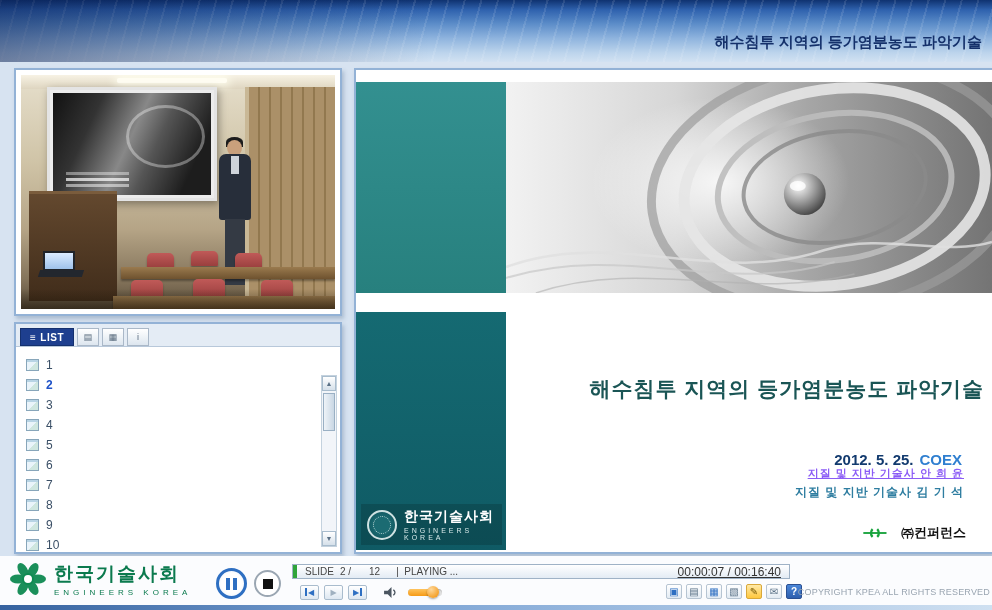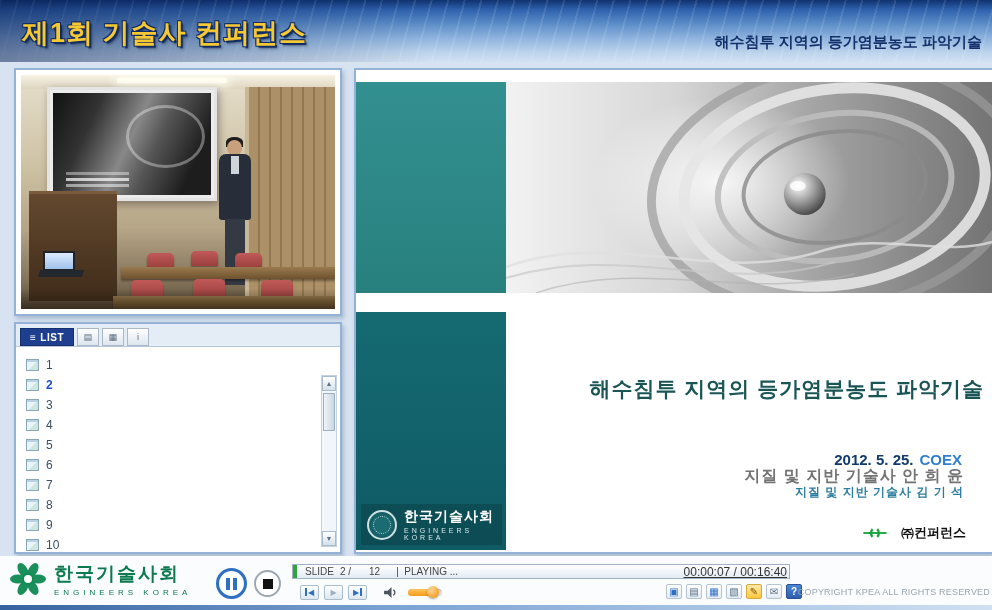--- a/index.html
+++ b/index.html
@@ -84,39 +84,39 @@
     background:rgba(0,0,0,.16); padding:4px 6px; }
   .seal { width:30px; height:30px; border-radius:50%; border:2px solid #cfe2e2; flex:none; position:relative;
     background:radial-gradient(circle,#1b6b72 40%,#0e4f58); }
   .seal::after { content:""; position:absolute; inset:4px; border:1px dotted #bcd8d8; border-radius:50%; }
   .org-name { display:block; font-size:14px; font-weight:bold; color:#fff; letter-spacing:1px; }
   .org-sub { display:block; font-size:7px; color:#d8eaea; letter-spacing:3px; margin-top:1px; }
   .slide-content { position:absolute; left:150px; top:253px; right:0; bottom:0; background:#fff; }
   .slide-title { position:absolute; right:8px; top:52px; font-size:21px; font-weight:bold; color:#1a5555; letter-spacing:1px; white-space:nowrap; }
   .slide-date { position:absolute; right:30px; top:128px; font-size:15px; font-weight:bold; color:#123a6e; }
   .slide-date .venue { color:#2f7fd0; margin-left:6px; }
-  .author1 { position:absolute; right:28px; top:143px; font-size:16px; font-weight:bold; color:#737373; letter-spacing:1px; }
+  .author1 { position:absolute; right:28px; top:143px; font-size:11px; font-weight:bold; color:#8b5cf6; letter-spacing:1px;text-decoration:underline; }
   .author2 { position:absolute; right:28px; top:161px; font-size:12px; font-weight:bold; color:#2e7da0; letter-spacing:1px;text-align:right; }
   .company { position:absolute; right:26px; bottom:10px; display:flex; align-items:center; gap:6px;
     font-size:13px; font-weight:bold; color:#111; }
 
   
   .footer { position:absolute; left:0; right:0; top:556px; height:49px; background:#fbfcfe; }
   .brand { position:absolute; left:10px; top:5px; display:flex; align-items:center; gap:8px; }
   .brand-logo { width:36px; height:36px; }
   .brand-name { font-size:19px; font-weight:bold; color:#0b7a4e; letter-spacing:2px; }
   .brand-sub { font-size:8px; color:#0b7a4e; letter-spacing:4px; margin-top:1px; }
   .pause-btn { position:absolute; left:216px; top:12px; width:31px; height:31px; border-radius:50%;
     background:radial-gradient(#fff 55%,#e7effa); border:3px solid #2e6fc2; display:flex; align-items:center; justify-content:center; gap:3px; cursor:pointer; }
   .pb { width:4px; height:12px; background:#2e6fc2; }
   .stop-btn { position:absolute; left:254px; top:14px; width:27px; height:27px; border-radius:50%;
     background:#fff; border:2px solid #9aa6b2; display:flex; align-items:center; justify-content:center; cursor:pointer; }
   .sq { width:10px; height:10px; background:#111; }
   .status-bar { position:absolute; left:292px; top:8px; width:498px; height:15px; display:flex; align-items:center;
-    border:1px solid #9fb2c6; background:linear-gradient(#fff,#e3ebf4); font-size:10px; color:#444; padding-right:2px; }
+    border:1px solid #9fb2c6; background:linear-gradient(#fff,#e3ebf4); font-size:10px; color:#444; padding-right:8px; }
   .tick { width:4px; height:13px; background:#2fa43a; margin-right:8px; flex:none; }
   .st { white-space:pre; }
   .st.lbl { margin-right:6px; } .st.cur { margin-right:18px; } .st.tot { margin-right:16px; }
   .flex { flex:1; }
   .time { font-size:12px; color:#333; white-space:nowrap;text-decoration:underline; }
   .transport { position:absolute; left:300px; top:27px; height:18px; display:flex; align-items:center; gap:5px; }
   .t-btn { min-width:19px; height:15px; font-size:8px; color:#2e6fc2; background:linear-gradient(#fff,#dde7f1);
     border:1px solid #a9bccd; border-radius:2px; display:flex; align-items:center; justify-content:center; padding:0 3px; cursor:pointer; }
   .t-btn.dis { color:#9fb0c0; }
   .bar-l { width:2px; height:8px; background:currentColor; margin-right:1px; }
@@ -136,21 +136,20 @@
   .copyright { position:absolute; right:2px; top:31px; font-size:9px; color:#9aa5b1; white-space:nowrap; letter-spacing:.2px; }
   .bottom-strip { position:absolute; left:0; right:0; bottom:0; height:5px;
     background:linear-gradient(90deg,#35629f,#7ba3d4 40%,#cfe0f1); }
 </style>
 </head>
 <body>
 
 <div class="window">
 
   <div class="topbar">
-    <div class="app-title">제1회 기술사 컨퍼런스</div>
     <div class="app-subtitle">해수침투 지역의 등가염분농도 파악기술</div>
   </div>
 
   <div class="video-panel">
     <div class="photo">
       <div class="ceiling"></div>
       <div class="ceil-light"></div>
       <div class="wall-trim"></div>
       <div class="wood-wall"></div>
       <div class="screen">

